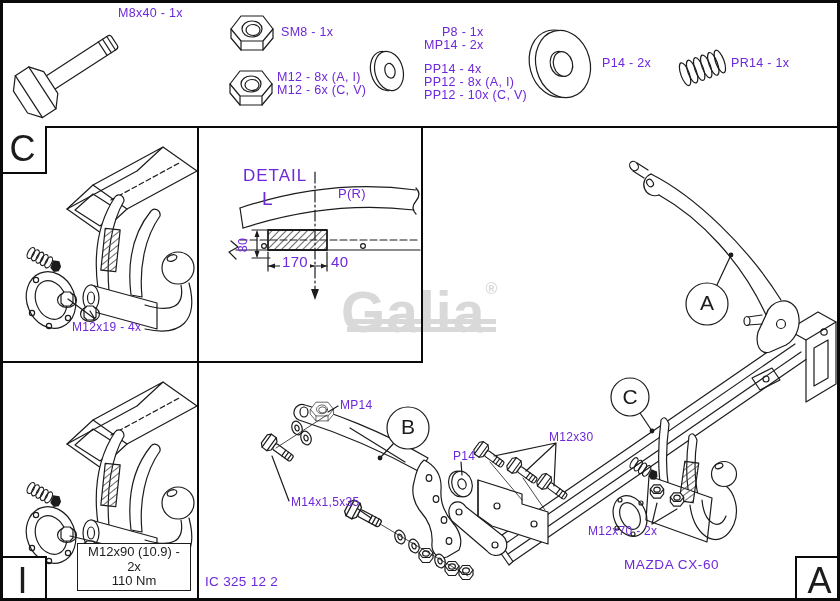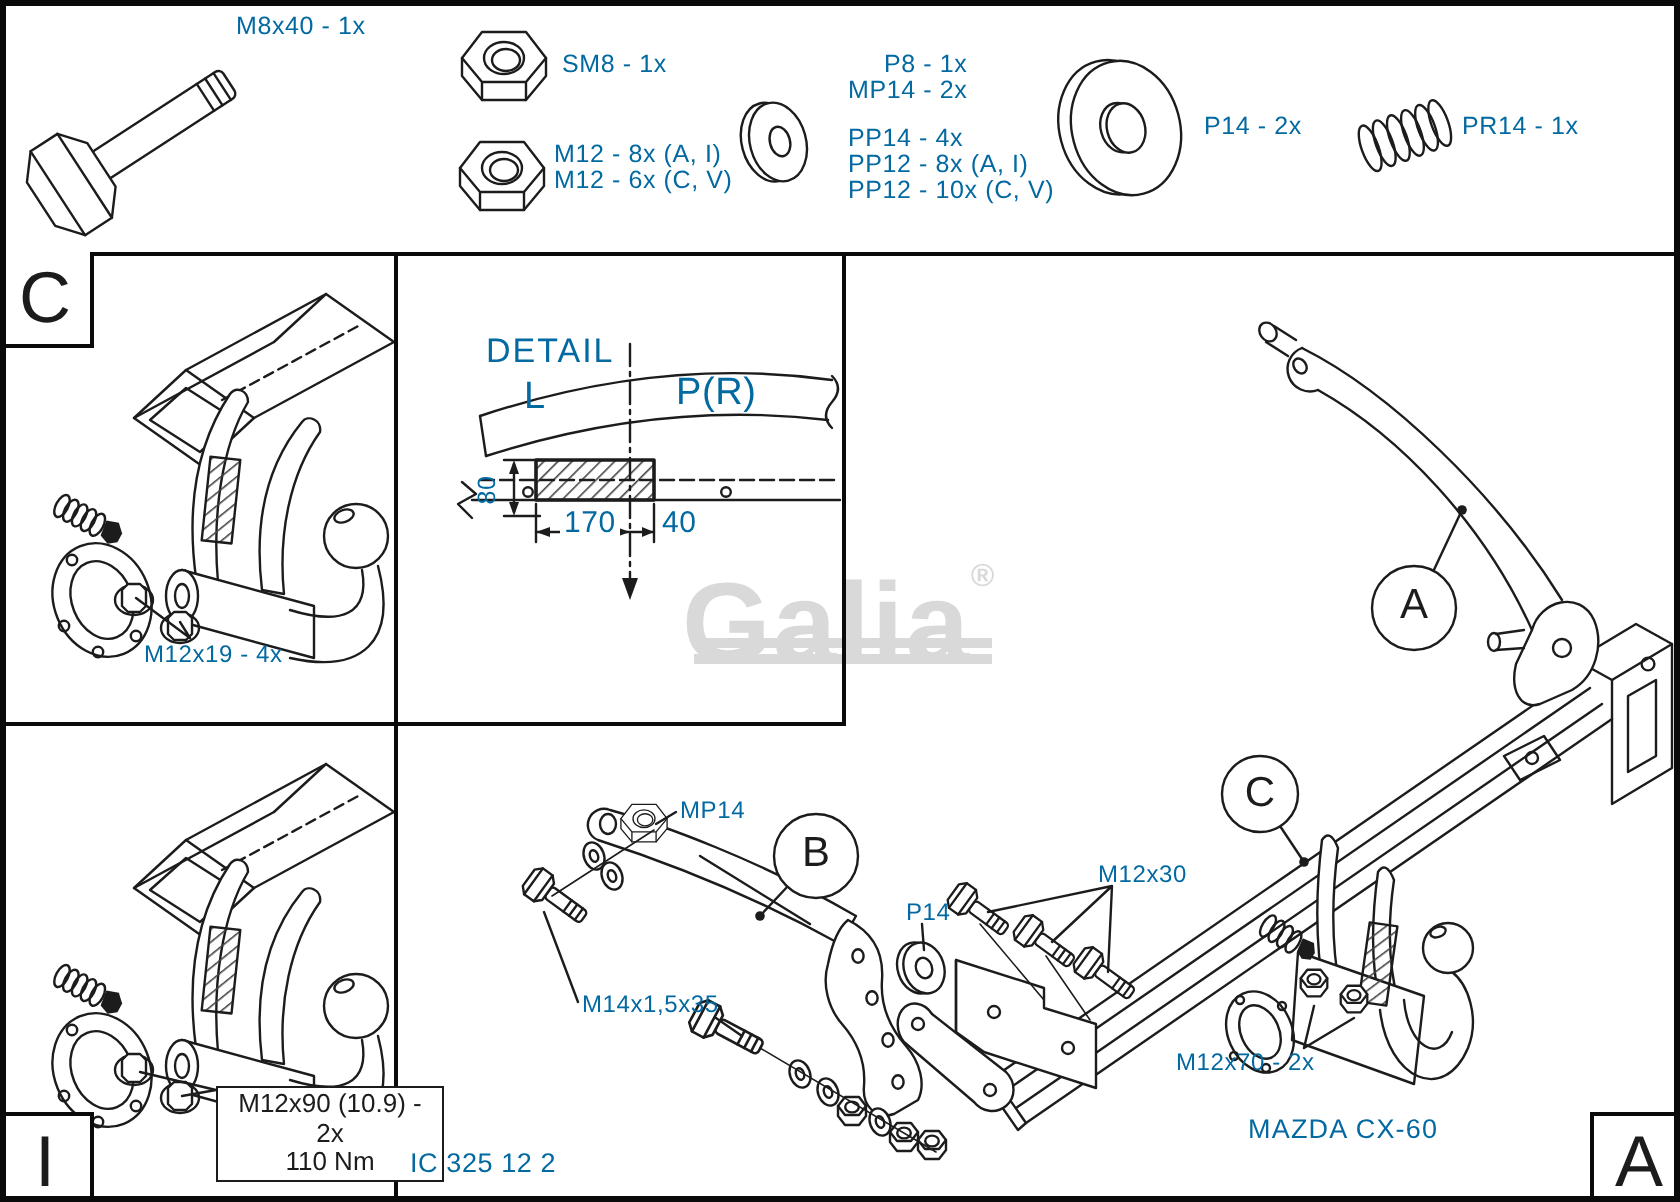--- a/index.html
+++ b/index.html
@@ -1,36 +1,36 @@
 <!DOCTYPE html>
 <html><head>
 <meta charset="utf-8">
 <style>
   html,body{margin:0;padding:0;background:#888;}
   #sheet{position:relative;width:840px;height:601px;background:#fff;overflow:hidden;
          font-family:"Liberation Sans",sans-serif;color:#1c1c1c;}
   .frame{position:absolute;inset:0;border:3px solid #0a0a0a;z-index:5;pointer-events:none;}
   .sline{position:absolute;background:#0a0a0a;z-index:3;}
   .lbox{position:absolute;z-index:3;display:flex;align-items:center;justify-content:center;background:#fff;}
-  .label{position:absolute;z-index:4;font-size:12.5px;letter-spacing:.3px;white-space:nowrap;color:#0369a1;}
+  .label{position:absolute;z-index:4;font-size:12.5px;letter-spacing:.3px;white-space:nowrap;color:#6d28d9;}
   .label.md{font-size:12px;}
   .list div{line-height:12.45px;}
   .biglet{font-size:36px;font-weight:400;}
   .balloon-letter{position:absolute;z-index:4;font-size:21px;text-align:center;}
   .dim{font-size:15px;background:#fff;padding:0 2px;}
   #logo{position:absolute;z-index:1;color:#d9d9d9;font-weight:700;letter-spacing:1px;
         font-size:57px;line-height:50px;}
   .logobar{position:absolute;z-index:1;background:#d9d9d9;}
   svg{position:absolute;left:0;top:0;z-index:2;}
   .ln{stroke:#1c1c1c;stroke-width:1.2;fill:none;stroke-linecap:round;stroke-linejoin:round;}
   .th{stroke-width:0.8;}
   .wf{fill:#ffffff;}
   .bf{fill:#1c1c1c;stroke:none;}
   .torque-box{position:absolute;z-index:4;border:1.5px solid #1c1c1c;background:#fff;
-              text-align:center;font-size:13px;line-height:14.5px;padding:1px 4px;margin-left:31px;}
+              text-align:center;font-size:13px;line-height:14.5px;padding:1px 4px;}
 </style>
 </head>
 <body>
 
 <div id="sheet">
 
   <div id="logo" style="left:341px;top:264px;">
     <span>Galia</span><span style="font-size:16px;vertical-align:38px;">®</span>
   </div>
   <div class="logobar" style="left:347px;top:319px;width:149px;height:5px;"></div>
@@ -315,21 +315,21 @@
   <div class="label list" style="left:424px;top:63px;">
     <div style="line-height:13px;">PP14 - 4x</div>
     <div style="line-height:13px;">PP12 - 8x (A, I)</div>
     <div style="line-height:13px;">PP12 - 10x (C, V)</div>
   </div>
   <div class="label" style="left:602px;top:56px;">P14 - 2x</div>
   <div class="label" style="left:731px;top:56px;">PR14 - 1x</div>
 
   <div class="label" style="left:243px;top:166px;font-size:17px;letter-spacing:1px;">DETAIL</div>
   <div class="label" style="left:262px;top:188px;font-size:19px;">L</div>
-  <div class="label" style="left:338px;top:186px;font-size:19px;">P(R)</div>
+  <div class="label" style="left:338px;top:186px;font-size:13px;">P(R)</div>
   <div class="label" style="left:236px;top:238px;transform:rotate(-90deg);">80</div>
   <div class="label dim" style="left:280px;top:253px;">170</div>
   <div class="label dim" style="left:329px;top:253px;">40</div>
 
   <div class="label md" style="left:72px;top:320px;">M12x19 - 4x</div>
   <div class="torque-box" style="left:77px;top:543px;width:104px;">
     <div>M12x90 (10.9) - 2x</div>
     <div>110 Nm</div>
   </div>
 

